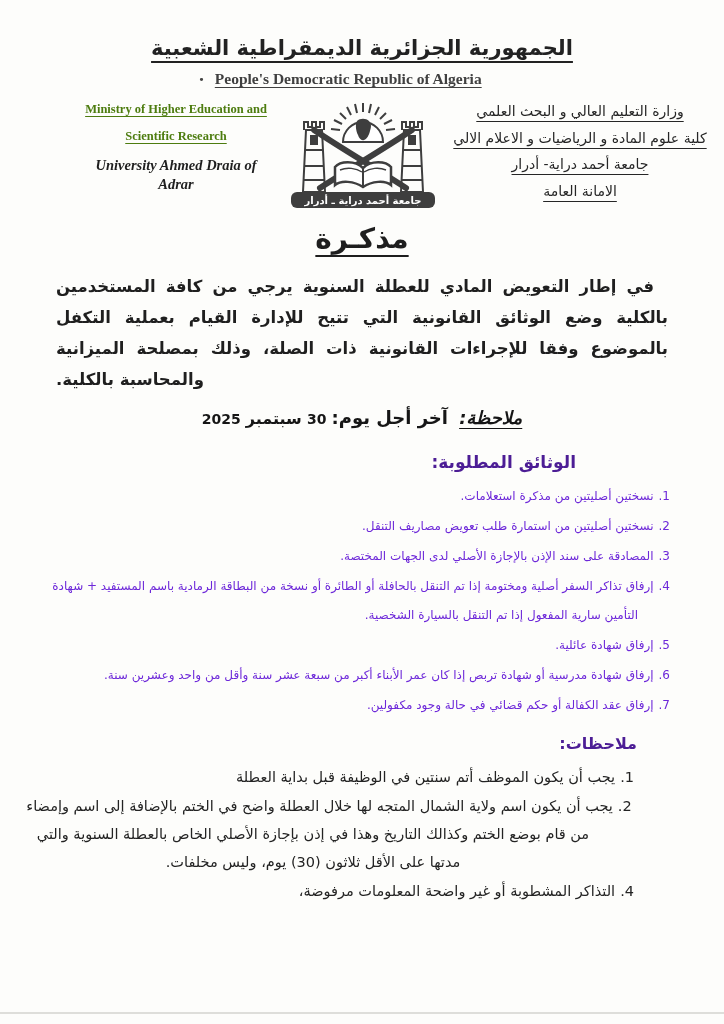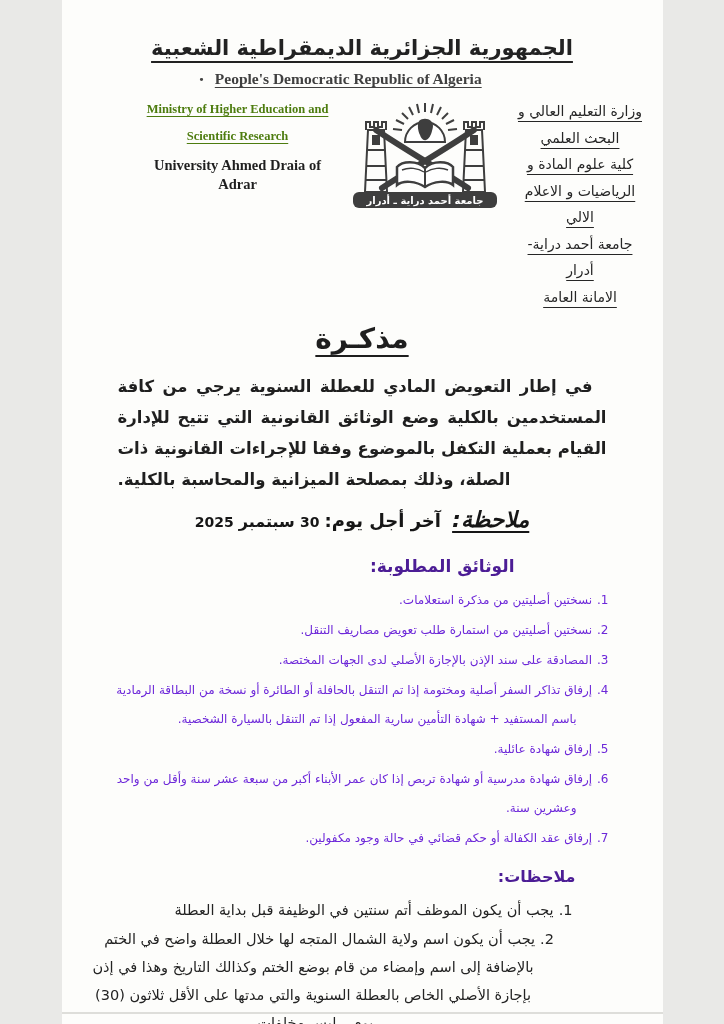--- a/index.html
+++ b/index.html
@@ -1,17 +1,17 @@
 <!DOCTYPE html>
 <html lang="ar"><head>
 <meta charset="utf-8">
 <style>
   html,body{margin:0;padding:0;background:#e9e9e7;}
   .page{
-    position:relative;width:601px;height:1024px;margin:0 auto;
+    position:relative;width:724px;height:1024px;margin:0 auto;
     background:#fdfdfb;overflow:hidden;color:#2c2c2c;
     font-family:"DejaVu Sans",sans-serif;
   }
   
   .rep-ar{
     margin-top:36px;text-align:center;direction:rtl;
     font-size:21px;font-weight:bold;color:#222;
     text-decoration:underline;text-underline-offset:6px;text-decoration-thickness:1.5px;
   }
   .rep-en-row{margin-top:9px;text-align:center;position:relative;left:-22px;}
@@ -19,41 +19,41 @@
   .rep-en{
     font-family:"Liberation Serif",serif;font-size:15.5px;font-weight:bold;color:#404040;
     text-decoration:underline;text-underline-offset:3px;
   }
   .head-row{display:flex;align-items:flex-start;margin-top:6px;padding:0 14px 0 78px;}
   .en-block{width:196px;text-align:center;margin-top:8px;font-family:"Liberation Serif",serif;}
   .en-line{
     font-size:12.5px;font-weight:bold;color:#4d7c0f;margin-bottom:12px;
     text-decoration:underline;text-underline-offset:3px;
   }
-  .en-univ{font-size:14.5px;font-weight:bold;color:#1f1f1f;line-height:19px;margin-top:6px;}
+  .en-univ{font-size:14.5px;font-weight:bold;color:#1f1f1f;line-height:19px;margin-top:6px;font-style:italic;}
   .logo-wrap{width:178px;display:flex;justify-content:center;margin-top:-6px;}
   .ar-block{
     flex:1;direction:rtl;text-align:center;margin-top:4px;padding-right:2px;
     font-size:14px;line-height:26.5px;color:#262626;
   }
   .ar-block div{text-decoration:underline;text-underline-offset:5px;}
   
   .memo-title{
     text-align:center;direction:rtl;margin-top:12px;
     font-size:28px;font-weight:bold;color:#1e1e1e;
     text-decoration:underline;text-underline-offset:7px;text-decoration-thickness:2px;
   }
   .intro{
     direction:rtl;margin:16px 56px 0 56px;text-indent:14px;
     font-size:16.5px;font-weight:bold;line-height:31px;color:#1f1f1f;
     text-align:justify;text-align-last:left;
   }
   .deadline{direction:rtl;text-align:center;margin-top:12px;color:#161616;}
   .dl-label{
-    font-size:22px;font-weight:bold;font-style:italic;
+    font-size:18px;font-weight:bold;font-style:italic;
     text-decoration:underline;text-underline-offset:4px;margin-left:6px;
   }
   .dl-text{font-size:18px;font-weight:bold;}
   .dl-num{font-size:14px;font-weight:bold;letter-spacing:.5px;}
   .dl-month{font-size:16px;font-weight:bold;}
   
   .sec-heading{
     direction:rtl;text-align:right;font-weight:bold;color:#4c1d95;
     text-underline-offset:5px;text-decoration-thickness:1.5px;
   }

